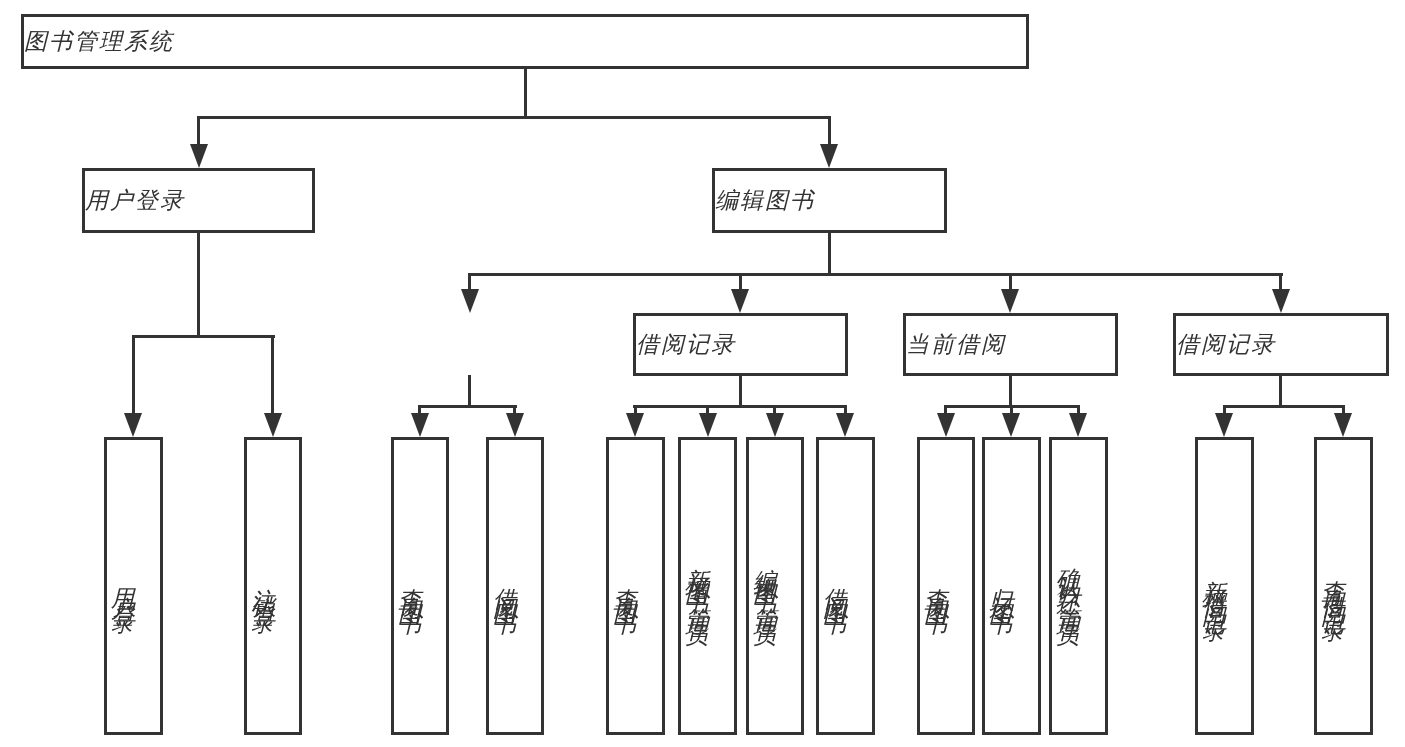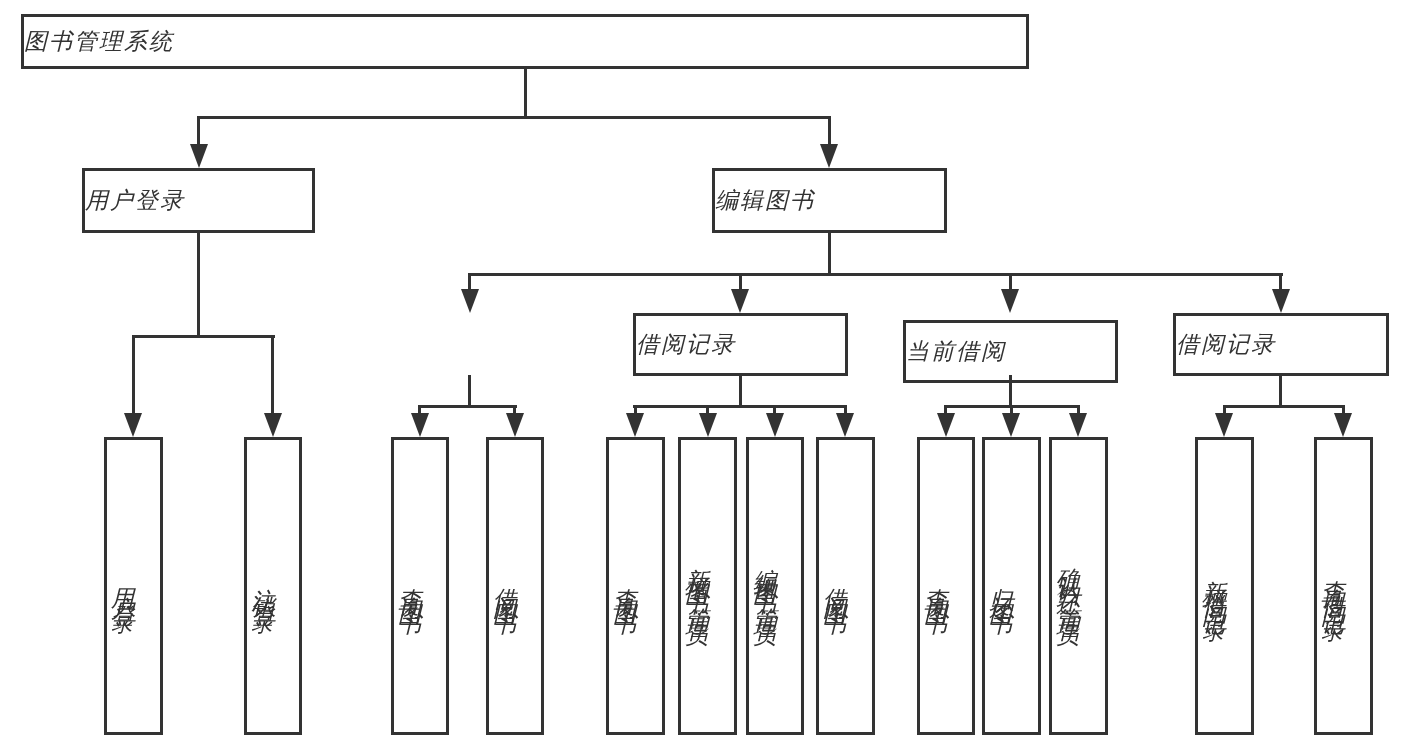--- a/index.html
+++ b/index.html
@@ -67,21 +67,21 @@
   <div class="line" style="left:739px;top:273px;width:3px;height:20px;"></div>
   <div class="arrow" style="left:731px;top:289px;"></div>
   <div class="line" style="left:1009px;top:273px;width:3px;height:20px;"></div>
   <div class="arrow" style="left:1001px;top:289px;"></div>
   <div class="line" style="left:1279px;top:273px;width:3px;height:20px;"></div>
   <div class="arrow" style="left:1272px;top:289px;"></div>
 
   <div class="node" style="left:633px;top:313px;width:215px;height:63px;">
     <span>借阅记录</span>
   </div>
-  <div class="node" style="left:903px;top:320px;width:215px;height:63px;">
+  <div class="node" style="left:903px;top:313px;width:215px;height:63px;">
     <span>当前借阅</span>
   </div>
   <div class="node" style="left:1173px;top:313px;width:216px;height:63px;">
     <span>借阅记录</span>
   </div>
 
   <div class="line" style="left:468px;top:375px;width:3px;height:32px;"></div>
   <div class="line" style="left:418px;top:405px;width:99px;height:3px;"></div>
   <div class="line" style="left:418px;top:405px;width:3px;height:12px;"></div>
   <div class="arrow" style="left:411px;top:413px;"></div>

